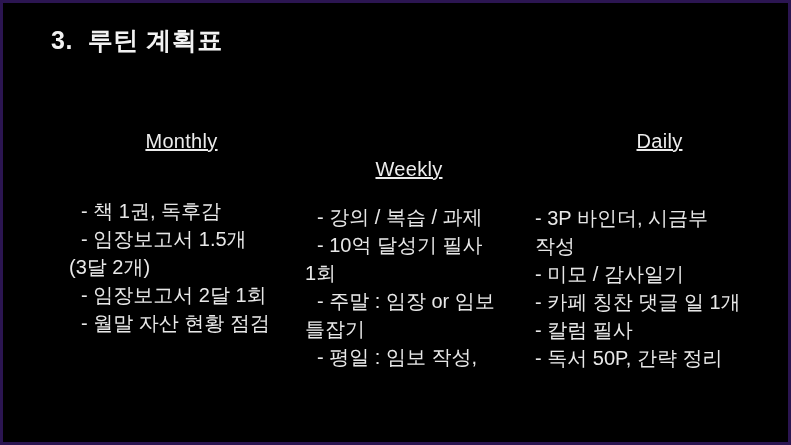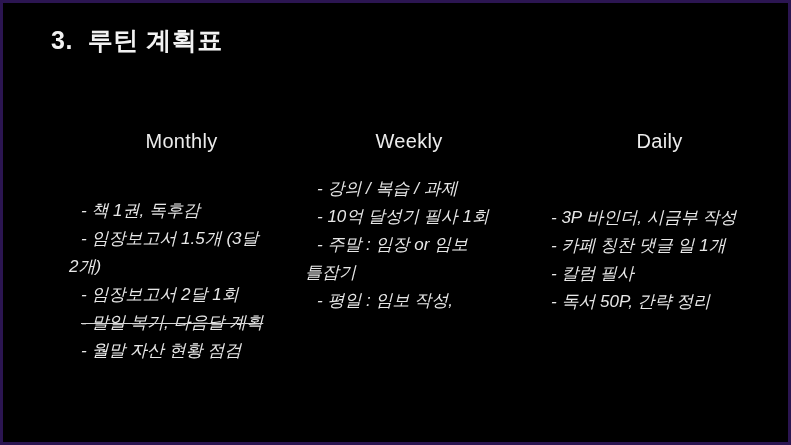--- a/index.html
+++ b/index.html
@@ -46,41 +46,41 @@
   #col-weekly  { left: 298px; width: 210px; }
   #col-daily   { left: 524px; width: 215px; }
 
   .col-header {
     font-size: 20px;
     font-weight: normal;
     color: #ececec;
     text-align: center;
     letter-spacing: 0.3px;
     line-height: 1;
+    text-decoration: underline;
   }
   #col-monthly .col-header { padding-left: 26px; }
-  #col-weekly  .col-header { padding-left: 6px; }
+  #col-weekly  .col-header { padding-left: 6px; margin-top: 28px; }
   #col-daily   .col-header { padding-left: 50px; }
 
   .col-list {
     margin: 0;
     padding: 0;
     list-style: none;
   }
   #col-monthly .col-list { margin-top: 46px; margin-left: 8px; }
   #col-weekly  .col-list { margin-top: 24px; margin-left: 4px; }
-  #col-daily   .col-list { margin-top: 53px; margin-left: 24px; }
+  #col-daily   .col-list { margin-top: 53px; margin-left: 8px; }
 
   .col-item {
-    font-size: 17px;
+    font-size: 20px;
     color: #e8e8e8;
     line-height: 28px;
     text-indent: 12px;
     word-break: keep-all;
-    font-style: italic;
   }
   #col-daily .col-item { text-indent: 0px; }
 
   .col-item.struck {
     text-decoration: line-through;
     text-decoration-thickness: 1px;
     text-decoration-color: #d8d8d8;
   }
 </style>
 </head>
@@ -89,38 +89,38 @@
 <div id="slide">
 
   <div id="title">3.  루틴 계획표</div>
 
   <div class="column" id="col-monthly">
     <div class="col-header">Monthly</div>
     <ul class="col-list">
       <li class="col-item">- 책 1권, 독후감</li>
       <li class="col-item">- 임장보고서 1.5개 (3달 2개)</li>
       <li class="col-item">- 임장보고서 2달 1회</li>
-      <li class="col-item struck">- 말일 복기, 다음달 계획</li>
       <li class="col-item">- 월말 자산 현황 점검</li>
     </ul>
   </div>
 
   <div class="column" id="col-weekly">
     <div class="col-header">Weekly</div>
     <ul class="col-list">
       <li class="col-item">- 강의 / 복습 / 과제</li>
       <li class="col-item">- 10억 달성기 필사 1회</li>
       <li class="col-item">- 주말 : 임장 or 임보 틀잡기</li>
       <li class="col-item">- 평일 : 임보  작성,</li>
     </ul>
   </div>
 
   <div class="column" id="col-daily">
     <div class="col-header">Daily</div>
     <ul class="col-list">
       <li class="col-item">- 3P 바인더, 시금부 작성</li>
+      <li class="col-item">- 미모 / 감사일기</li>
       <li class="col-item">- 카페 칭찬 댓글 일 1개</li>
       <li class="col-item">- 칼럼 필사</li>
       <li class="col-item">- 독서 50P, 간략 정리</li>
     </ul>
   </div>
 
 </div>
 
 </body></html>

